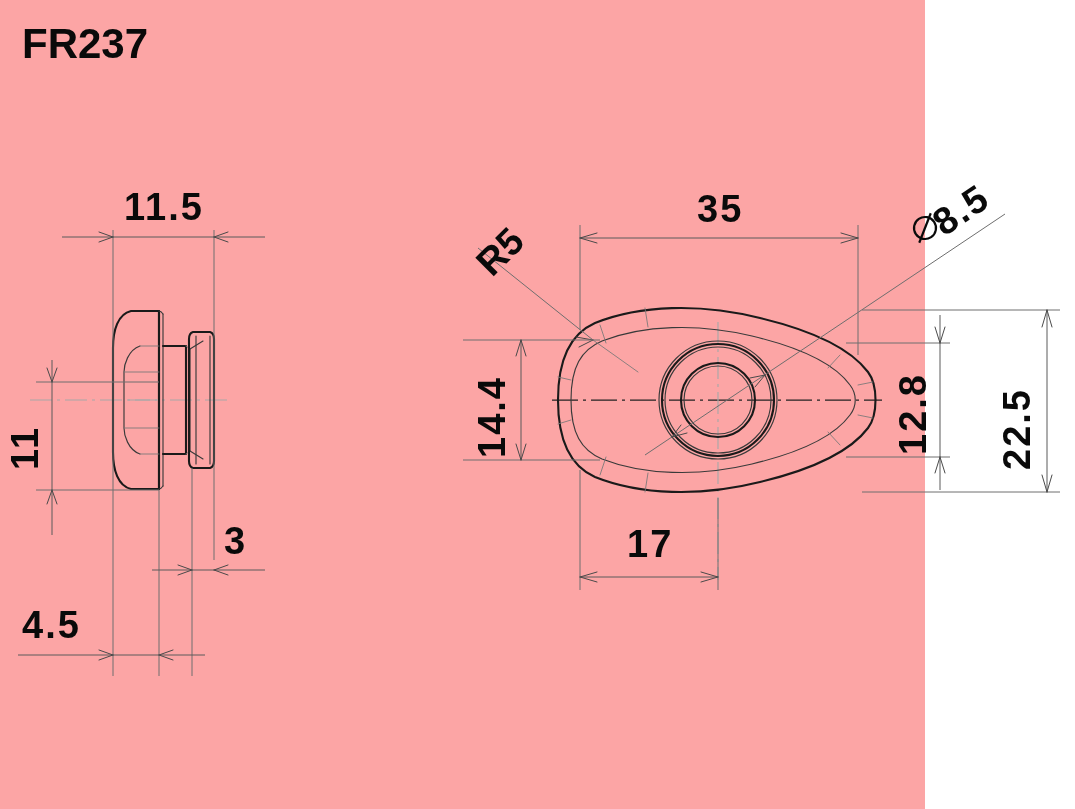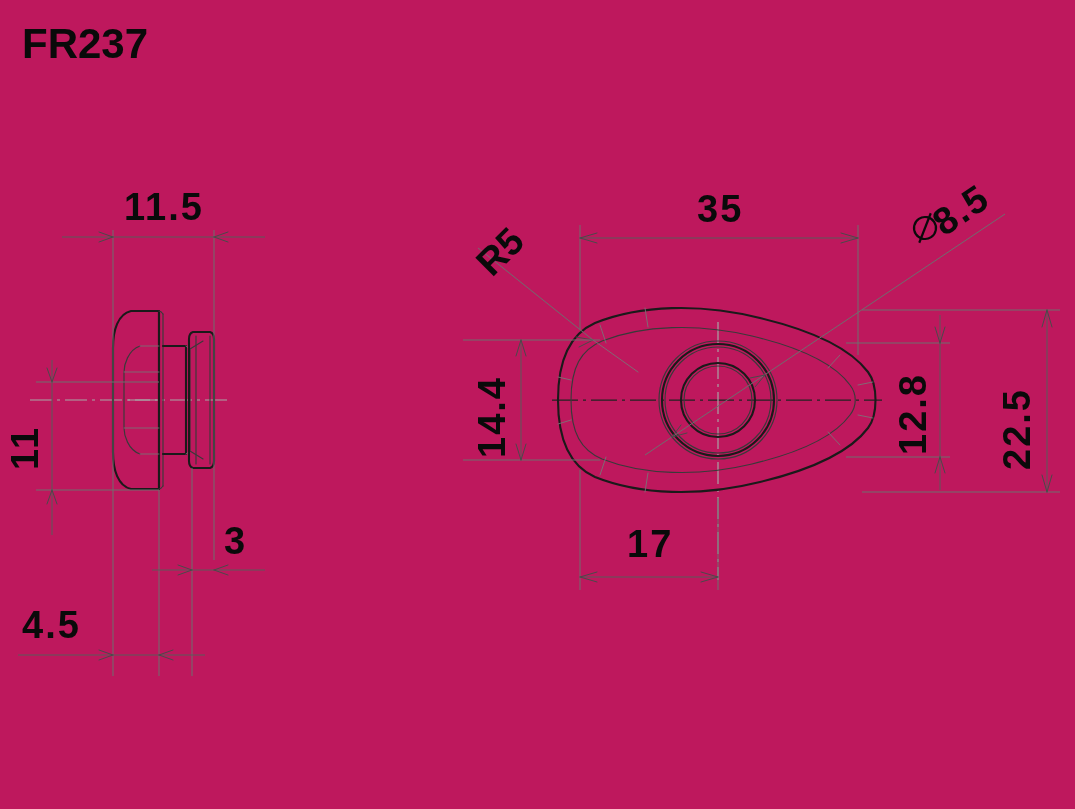--- a/index.html
+++ b/index.html
@@ -8,23 +8,23 @@
     background: #ffffff;
   }
   body {
     width: 1075px;
     height: 809px;
     font-family: "Liberation Sans", sans-serif;
     overflow: hidden;
   }
   #drawing-root {
     position: relative;
-    width: 1075px;
+    width: 925px;
     height: 809px;
-    background: #be185d;
+    background: #fca5a5;
   }
   svg.cad {
     display: block;
     width: 1075px;
     height: 809px;
   }
   .part-outline {
     fill: none;
     stroke: #1a1a1a;
     stroke-width: 2.1;

